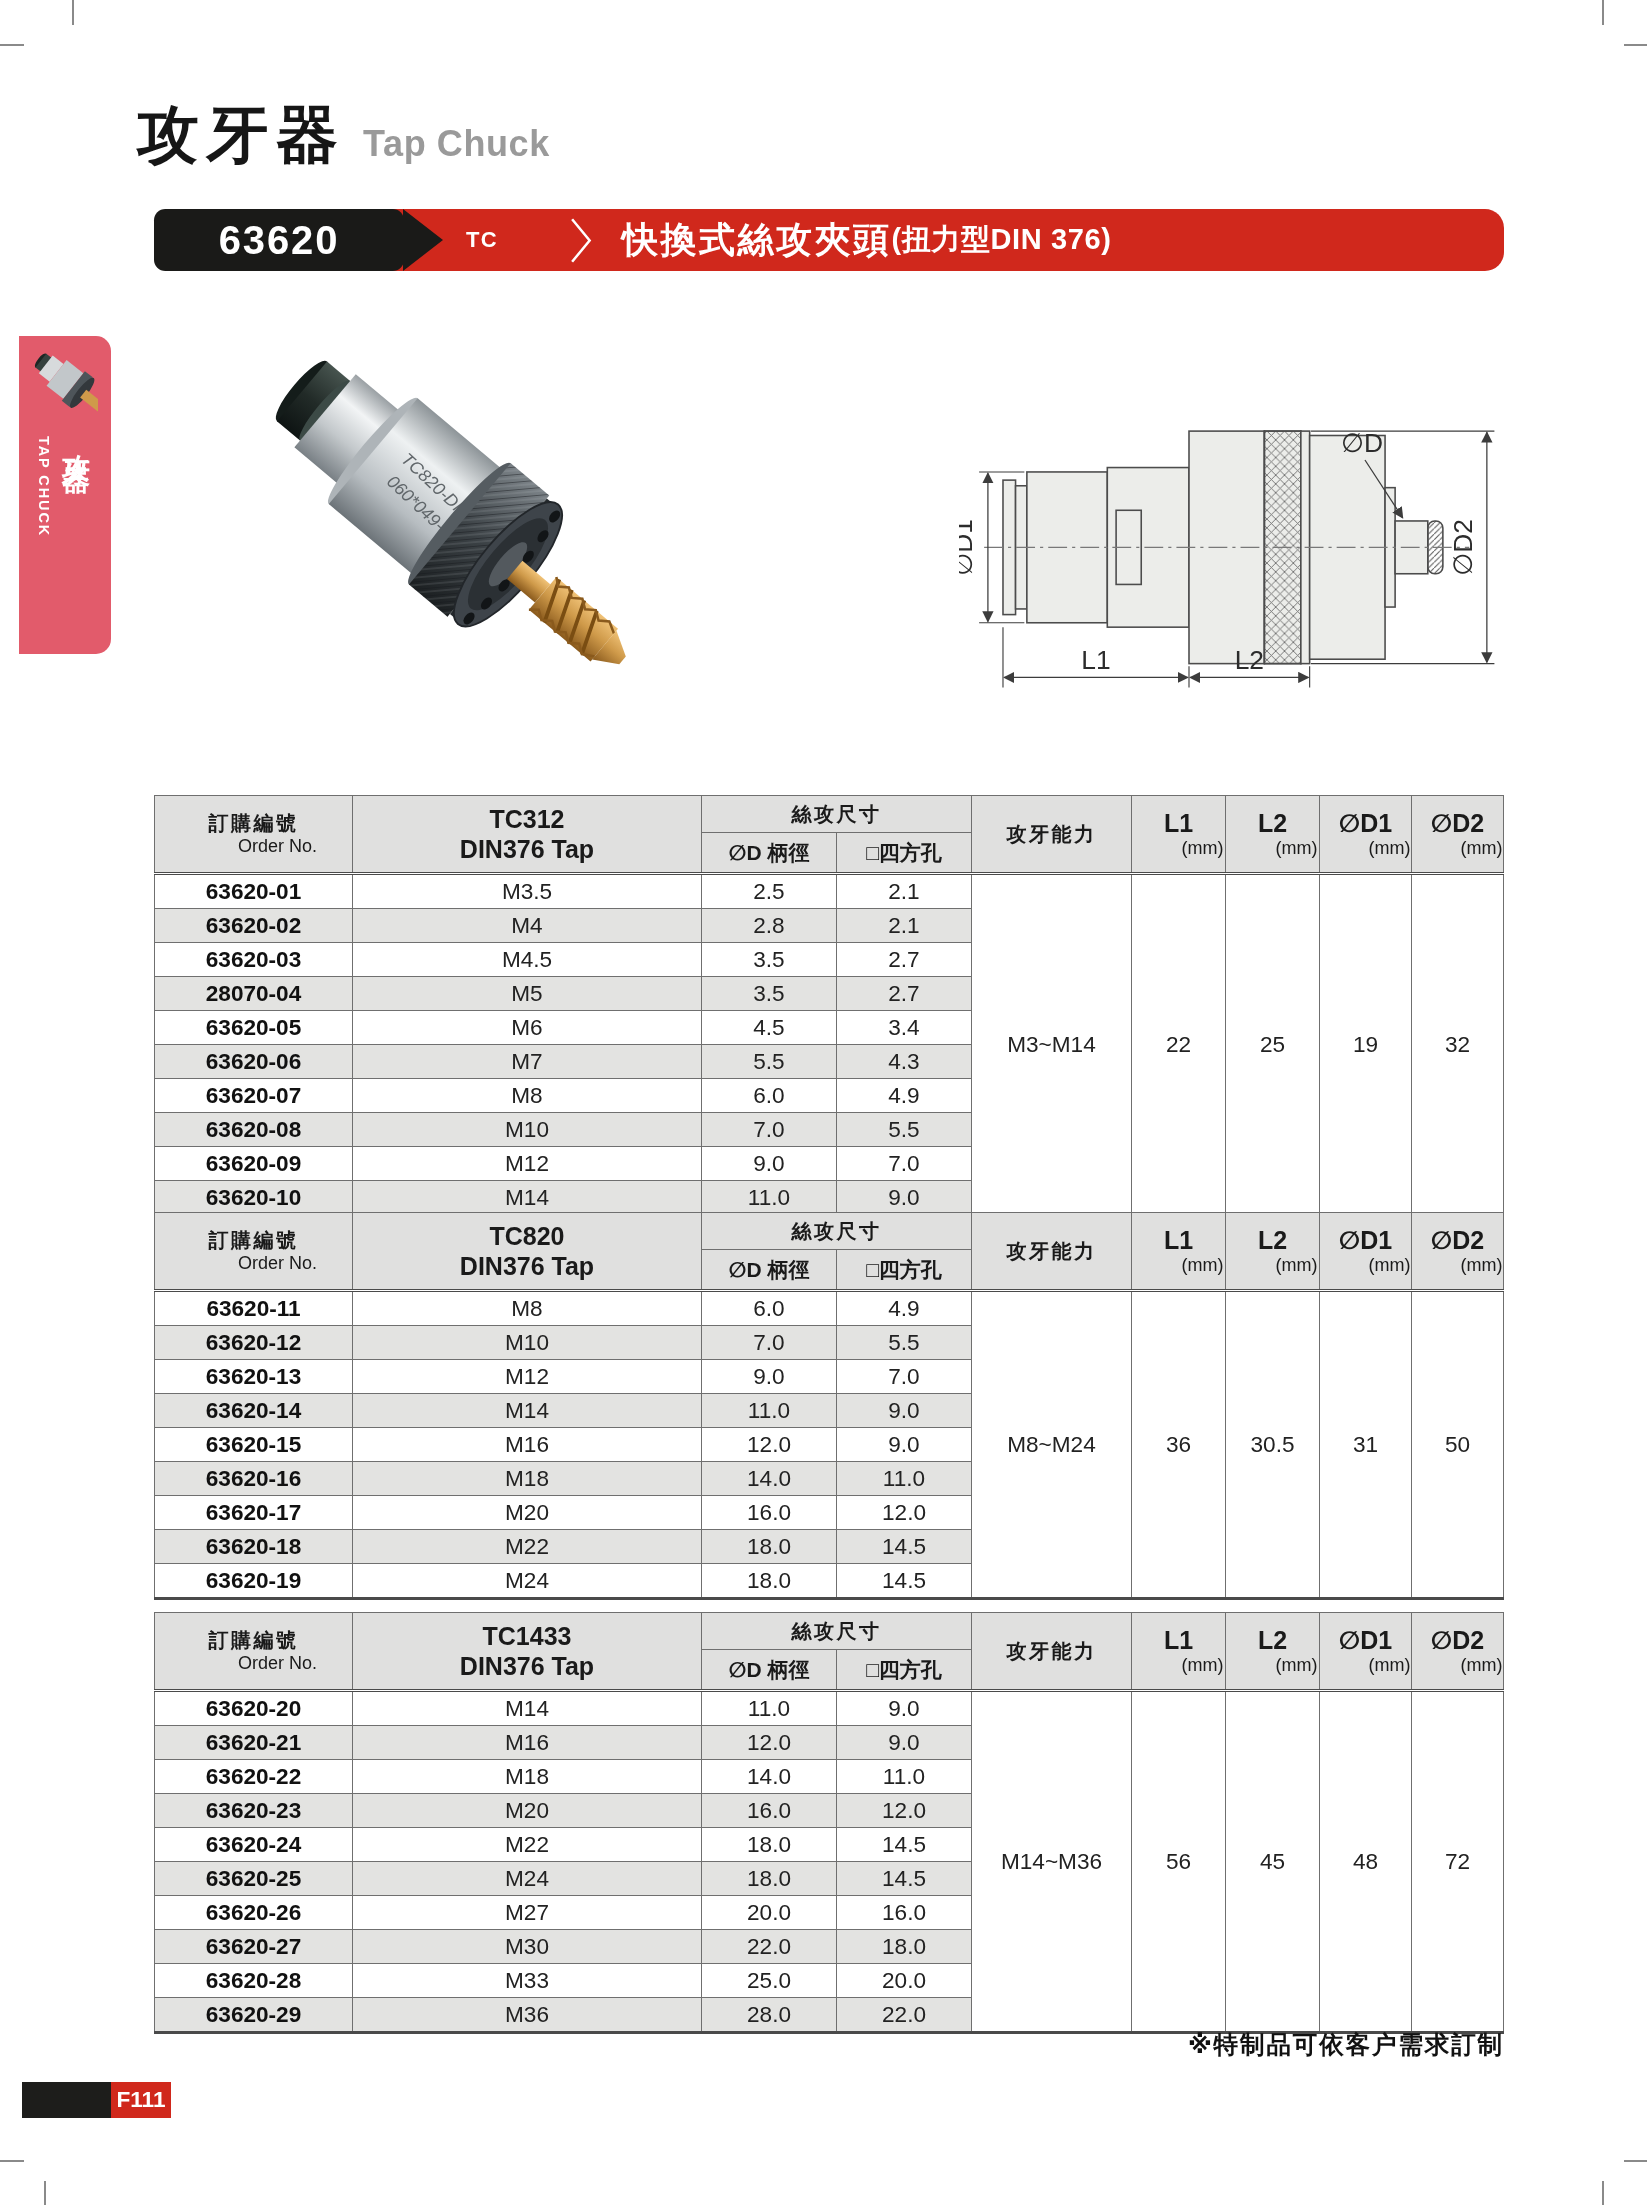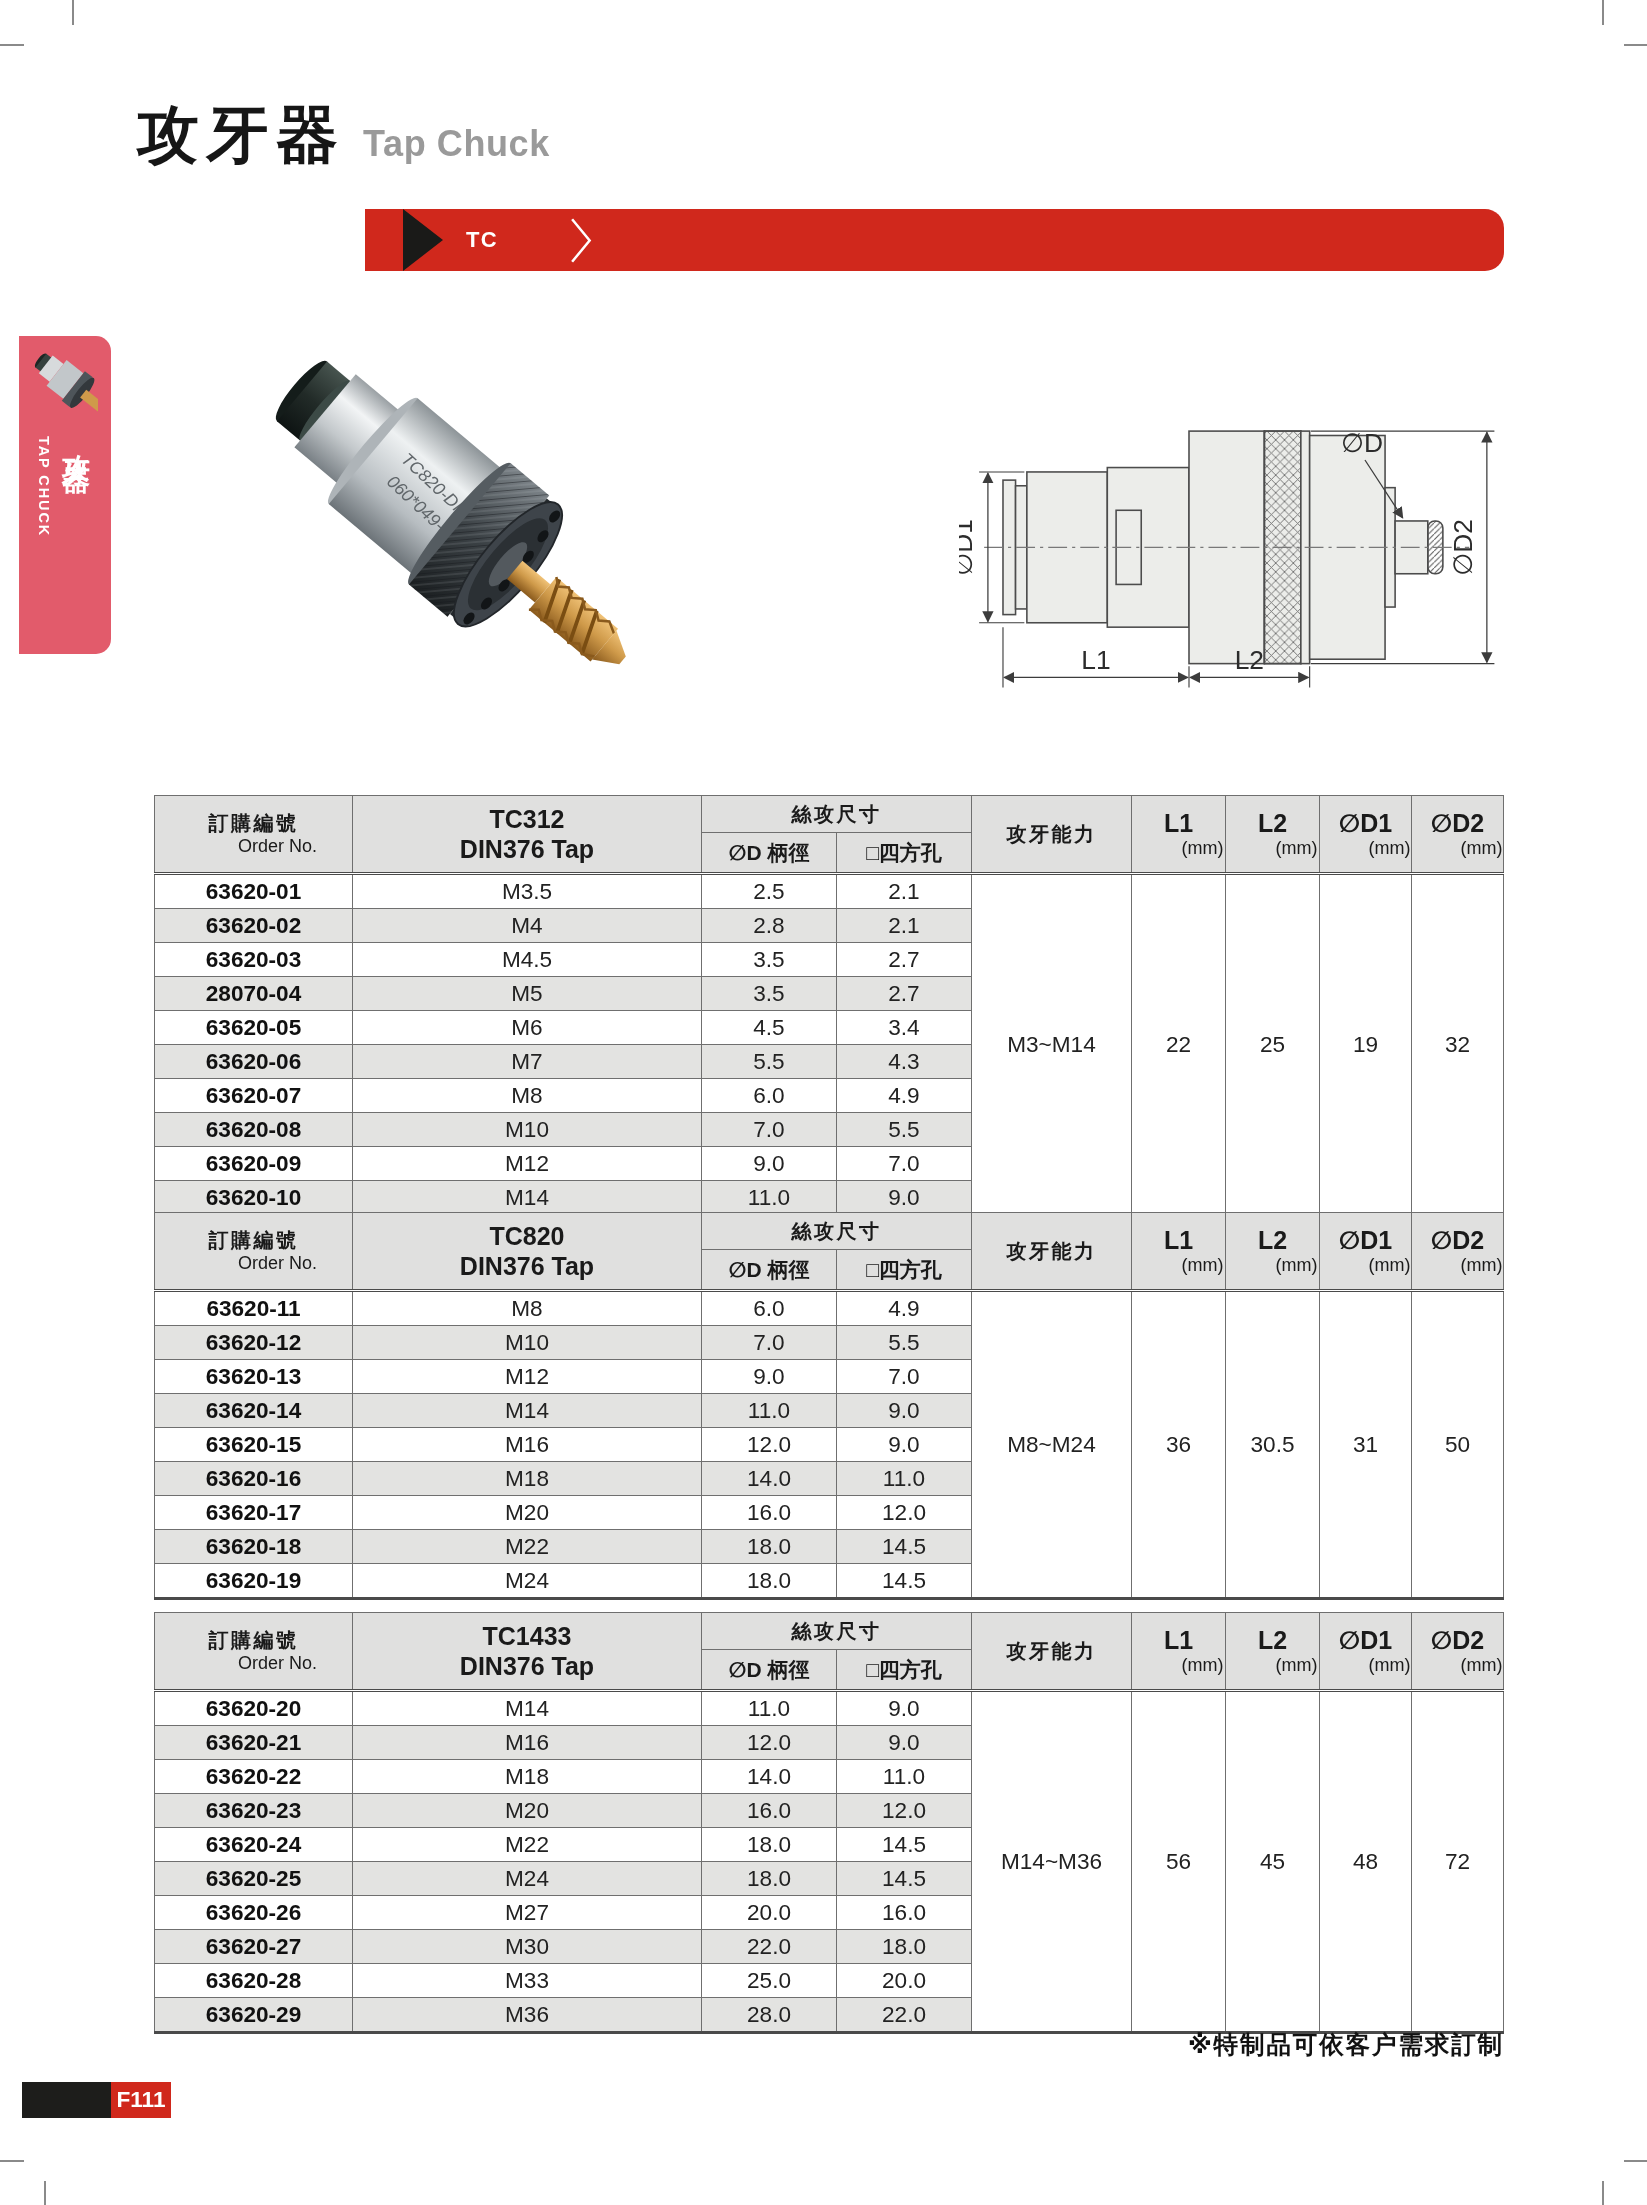--- a/index.html
+++ b/index.html
@@ -73,26 +73,33 @@
   <div class="crop" style="left:44px;top:2181px;width:1.9px;height:24px;"></div>
   <div class="crop" style="left:1624px;top:2160px;width:24px;height:1.9px;"></div>
   <div class="crop" style="left:1602px;top:2181px;width:1.9px;height:24px;"></div>
 
   <div class="heading">
     <span class="title-zh">攻牙器</span>
     <span class="title-en">Tap Chuck</span>
   </div>
 
   <div class="banner-red"></div>
+  <div class="badge-black">
+    <span class="badge-text">63620</span>
+  </div>
   <div class="badge-arrow"></div>
   <div class="banner-tc">TC</div>
   <div class="banner-chevron">
     <svg width="25" height="49" viewBox="0 0 40 78">
       <polyline points="5,5 33,39 5,73" fill="none" stroke="#ffffff" stroke-width="4"></polyline>
     </svg>
+  </div>
+  <div class="banner-title">
+    <span class="t1">快換式絲攻夾頭</span>
+    <span class="t2">(扭力型DIN 376)</span>
   </div>
 
   <div class="side-tab">
     <div class="mini">
       <svg width="65" height="74" viewBox="0 0 104 118">
         <g transform="translate(18,8) rotate(38)">
           <ellipse cx="4" cy="14" rx="5" ry="14" fill="#1d2624"></ellipse>
           <rect x="4" y="0" width="12" height="28" fill="#35413e"></rect>
           <rect x="14" y="-4" width="22" height="36" fill="#d7dadc"></rect>
           <rect x="36" y="-12" width="34" height="52" fill="#c2c7ca"></rect>

